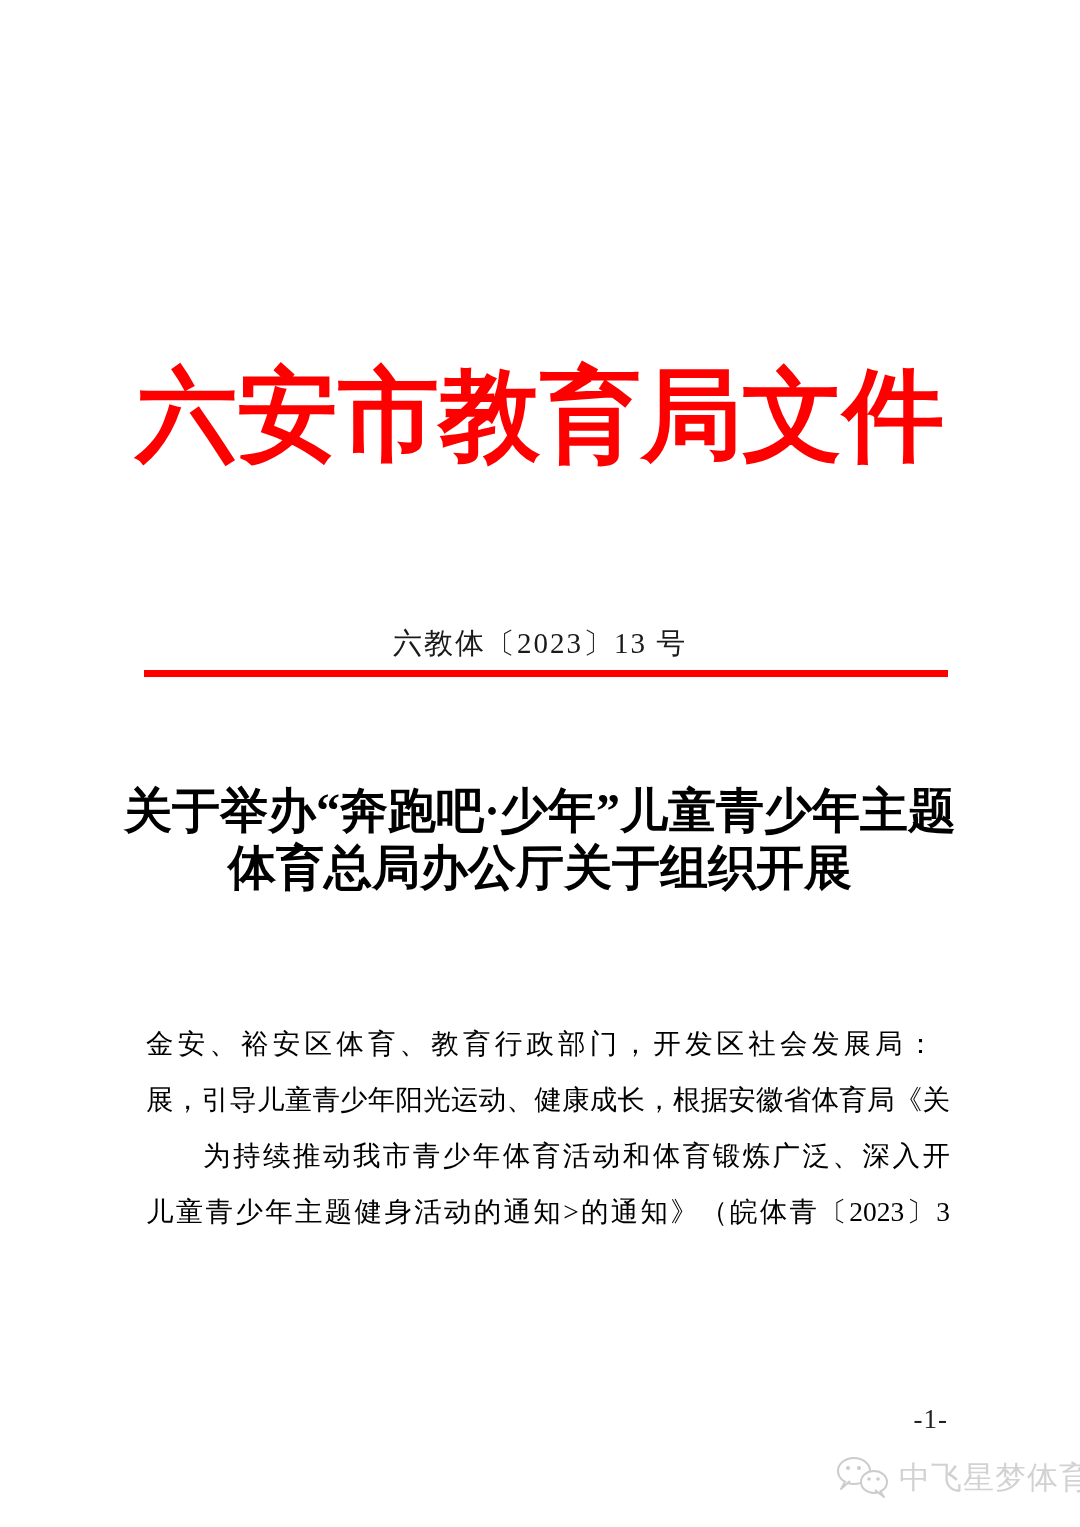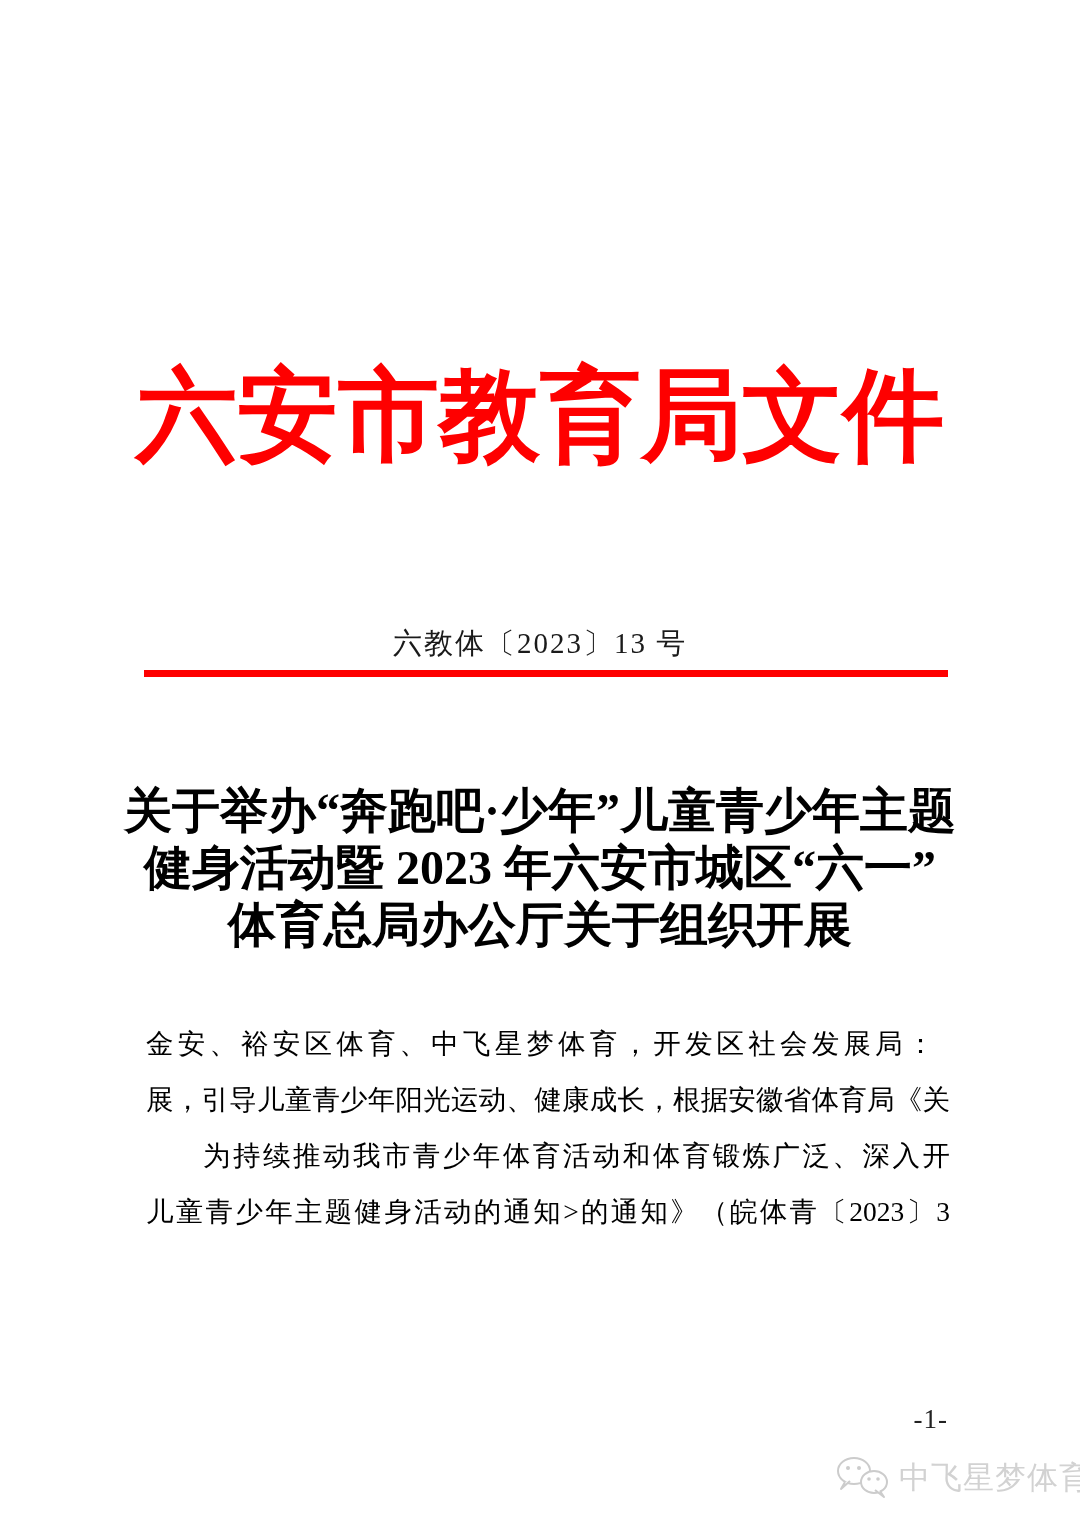--- a/index.html
+++ b/index.html
@@ -114,26 +114,25 @@
 <div class="page">
 
   <div class="agency-title">六安市教育局文件</div>
 
   <div class="doc-number">六教体〔2023〕13 号</div>
 
   <div class="red-rule"></div>
 
   <div class="doc-title">
     <div class="doc-title-line">关于举办“奔跑吧·少年”儿童青少年主题</div>
-    <div class="doc-title-line">健身活动暨 2023 年六安市城区“六一”</div>
     <div class="doc-title-line">体育总局办公厅关于组织开展</div>
   </div>
 
   <div class="body-block">
-    <div class="salutation">金安、裕安区体育、中飞星梦体育，开发区社会发展局：</div>
+    <div class="salutation">金安、裕安区体育、教育行政部门，开发区社会发展局：</div>
     <div class="body-line">展，引导儿童青少年阳光运动、健康成长，根据安徽省体育局《关</div>
     <div class="body-line indent">为持续推动我市青少年体育活动和体育锻炼广泛、深入开</div>
     <div class="body-line">儿童青少年主题健身活动的通知&gt;的通知》（皖体青〔2023〕3</div>
   </div>
 
   <div class="page-number">-1-</div>
 
   <div class="watermark">
     <span class="wechat-icon">
       <svg width="58" height="46" viewBox="0 0 58 46" xmlns="http://www.w3.org/2000/svg">

